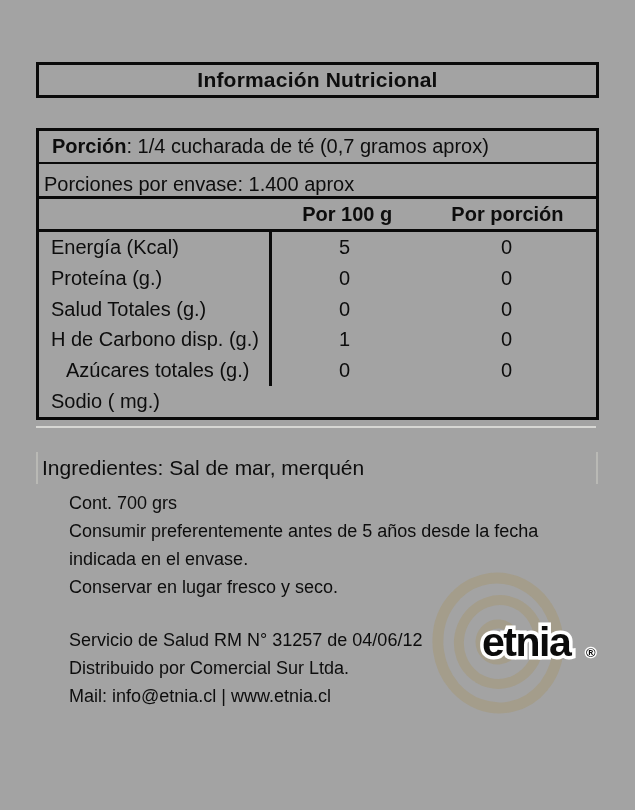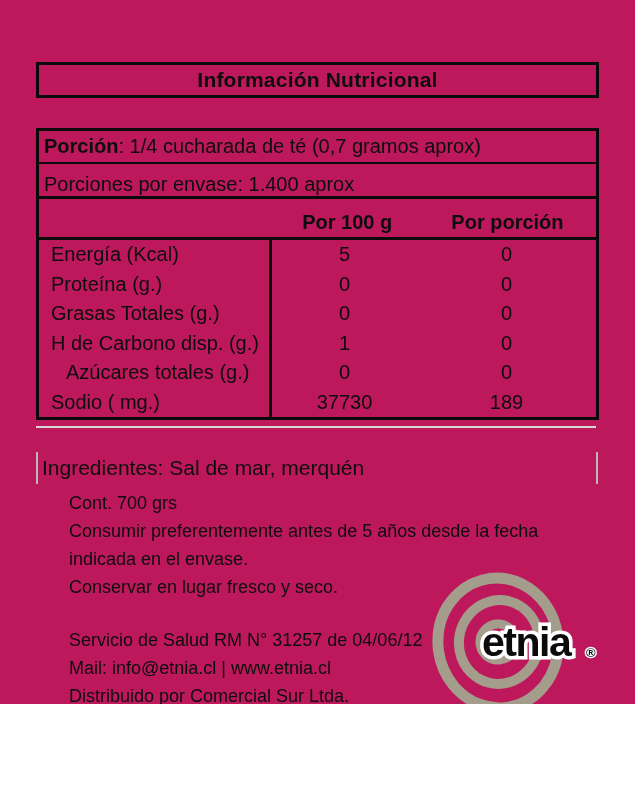--- a/index.html
+++ b/index.html
@@ -1,36 +1,36 @@
 <!DOCTYPE html>
 <html><head>
 <meta charset="utf-8">
 <style>
   html,body{margin:0;padding:0;background:#fff;}
   .page{
-    position:relative;width:635px;height:704px;background:#be185d;
+    position:relative;width:635px;height:810px;background:#a3a3a3;
     font-family:"Liberation Sans",sans-serif;color:#0d0d0d;overflow:hidden;
   }
   
   .title-box{
     position:absolute;left:36px;top:62px;width:563px;height:36px;
     border:3px solid #0a0a0a;box-sizing:border-box;
     display:flex;align-items:center;justify-content:center;
   }
   .title-box span{font-size:21px;font-weight:bold;letter-spacing:.2px;}
   
   .ntable{
     position:absolute;left:36px;top:128px;width:563px;height:292px;
     border:3px solid #0a0a0a;box-sizing:border-box;
     display:flex;flex-direction:column;font-size:20px;
   }
   .trow{display:flex;align-items:center;box-sizing:border-box;}
-  .portion-row{height:33px;border-bottom:2px solid #0a0a0a;padding-left:5px;}
+  .portion-row{height:33px;border-bottom:2px solid #0a0a0a;padding-left:13px;}
   .servings-row{height:35px;border-bottom:3px solid #0a0a0a;padding-left:5px;align-items:flex-end;}
-  .header-row{height:33px;border-bottom:3px solid #0a0a0a;font-weight:bold;margin-top:8px;}
+  .header-row{height:33px;border-bottom:3px solid #0a0a0a;font-weight:bold;}
   .header-row .sp{width:239px;}
   .header-row .hc1{width:145px;text-align:center;}
   .header-row .hc2{width:179px;text-align:center;}
   .b{font-weight:bold;}
   .data-area{flex:1;display:flex;flex-direction:column;}
   .drow{flex:1;display:flex;align-items:center;}
   .drow .lbl{width:236px;padding-left:12px;box-sizing:border-box;}
   .drow .lbl.indent{padding-left:27px;}
   .drow .vals{flex:1;align-self:stretch;display:flex;align-items:center;
     border-left:3px solid #0a0a0a;}
@@ -82,21 +82,21 @@
           </span>
       </div>
       <div class="drow">
         <span class="lbl">Proteína (g.)</span>
         <span class="vals">
             <span class="v1">0</span>
             <span class="v2">0</span>
           </span>
       </div>
       <div class="drow">
-        <span class="lbl">Grasas Totales (g.)</span>
+        <span class="lbl">Salud Totales (g.)</span>
         <span class="vals">
             <span class="v1">0</span>
             <span class="v2">0</span>
           </span>
       </div>
       <div class="drow">
         <span class="lbl">H de Carbono disp. (g.)</span>
         <span class="vals">
             <span class="v1">1</span>
             <span class="v2">0</span>
@@ -104,45 +104,41 @@
       </div>
       <div class="drow">
         <span class="lbl indent">Azúcares totales (g.)</span>
         <span class="vals">
             <span class="v1">0</span>
             <span class="v2">0</span>
           </span>
       </div>
       <div class="drow">
         <span class="lbl">Sodio ( mg.)</span>
-        <span class="vals">
-            <span class="v1">37730</span>
-            <span class="v2">189</span>
-          </span>
       </div>
     </div>
   </div>
 
   <div class="faint-hline"></div>
   <div class="tick left"></div>
   <div class="tick right"></div>
 
   <div class="ingredients">Ingredientes: Sal de mar, merquén</div>
 
   <div class="details-block">
     <div>Cont. 700 grs</div>
     <div>Consumir preferentemente antes de 5 años desde la fecha</div>
     <div>indicada en el envase.</div>
     <div>Conservar en lugar fresco y seco.</div>
   </div>
 
   <div class="footer-block">
     <div>Servicio de Salud RM N° 31257 de 04/06/12</div>
+    <div>Distribuido por Comercial Sur Ltda.</div>
     <div>Mail: info@etnia.cl | www.etnia.cl</div>
-    <div>Distribuido por Comercial Sur Ltda.</div>
   </div>
 
   <svg class="logo" viewBox="0 0 185 150" xmlns="http://www.w3.org/2000/svg">
     <g fill="none" stroke-linecap="round">
       <ellipse cx="70" cy="75" rx="60" ry="65" stroke-width="11" transform="rotate(-8 70 75)" stroke-dasharray="52 3 38 2 60 3 44 2" stroke="#a49d8b"></ellipse>
       <ellipse cx="71" cy="74" rx="40" ry="42" stroke-width="10" transform="rotate(14 71 74)" stroke-dasharray="40 2 34 3 48 2" stroke="#a49d8b"></ellipse>
       <circle cx="70" cy="74" r="18" stroke-width="9" stroke-dasharray="26 2 30 2 24 2" stroke="#a49d8b"></circle>
     </g>
     <text x="54" y="88" font-size="41" letter-spacing="-1.5" paint-order="stroke" stroke="#ffffff" stroke-width="7" fill="#0b0b0b">etnia</text>
     <text x="158" y="89" font-size="13" paint-order="stroke" stroke="#ffffff" stroke-width="3" fill="#0b0b0b">®</text>

